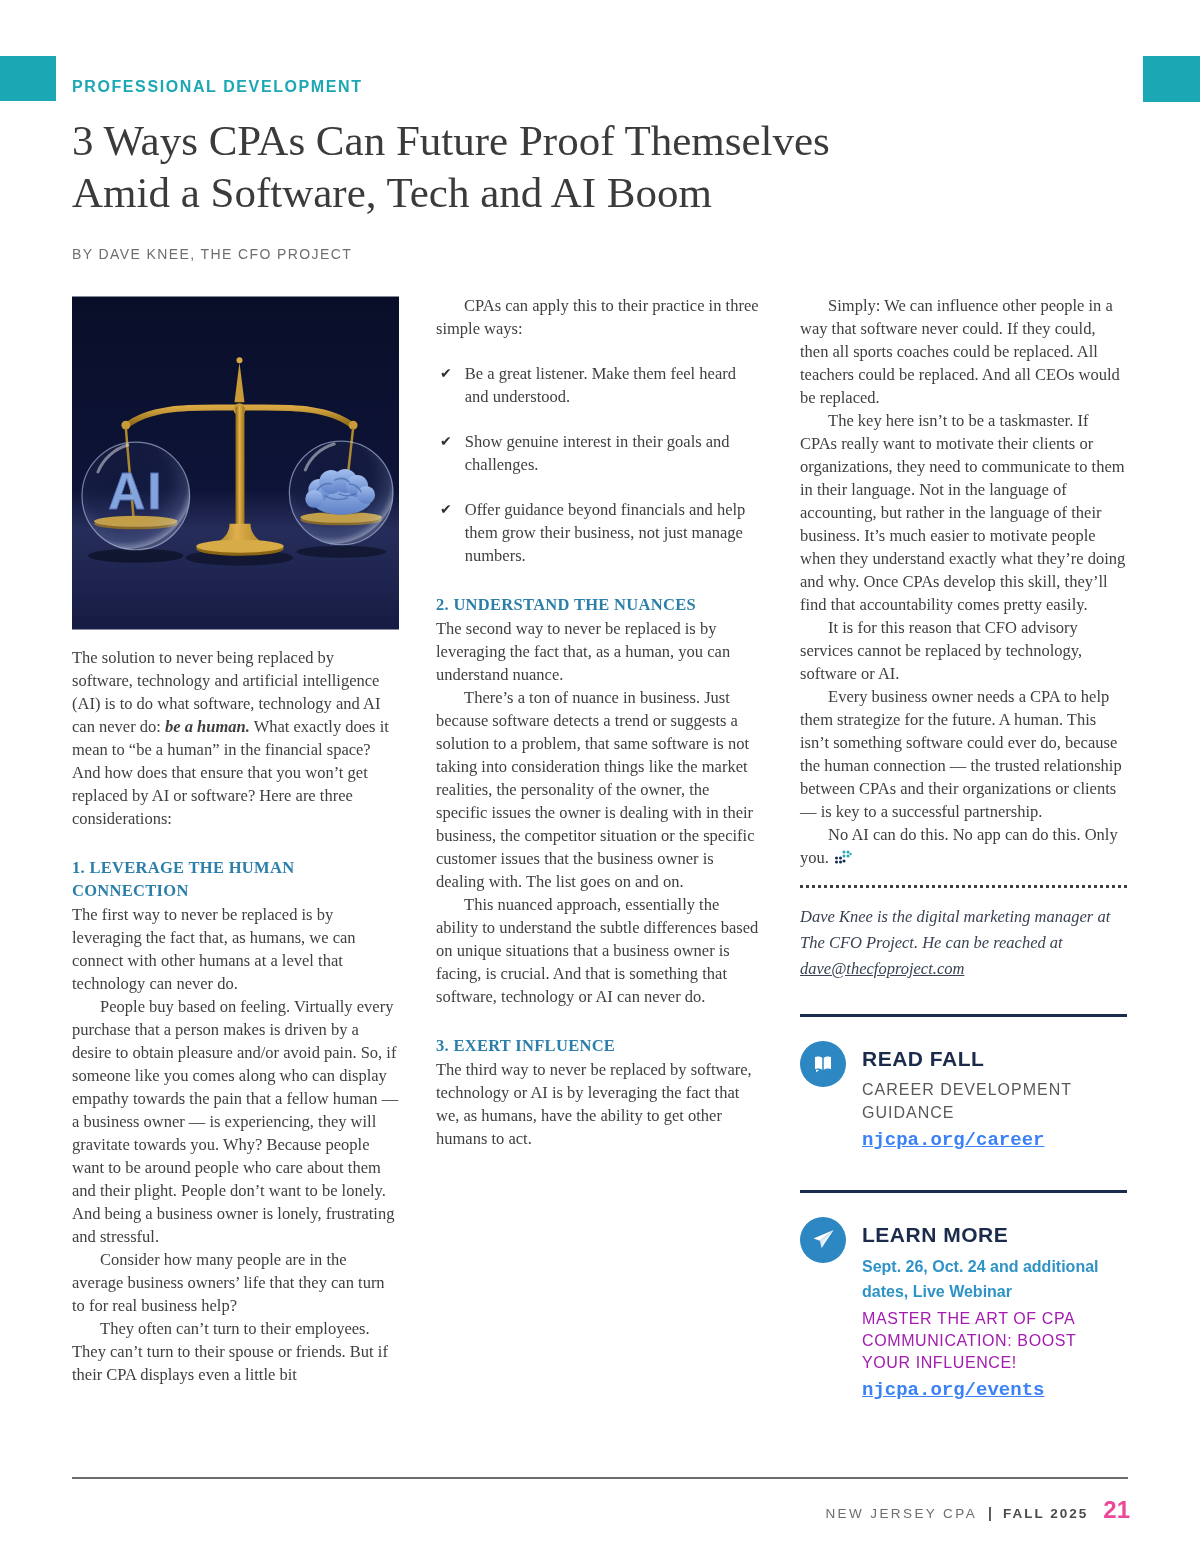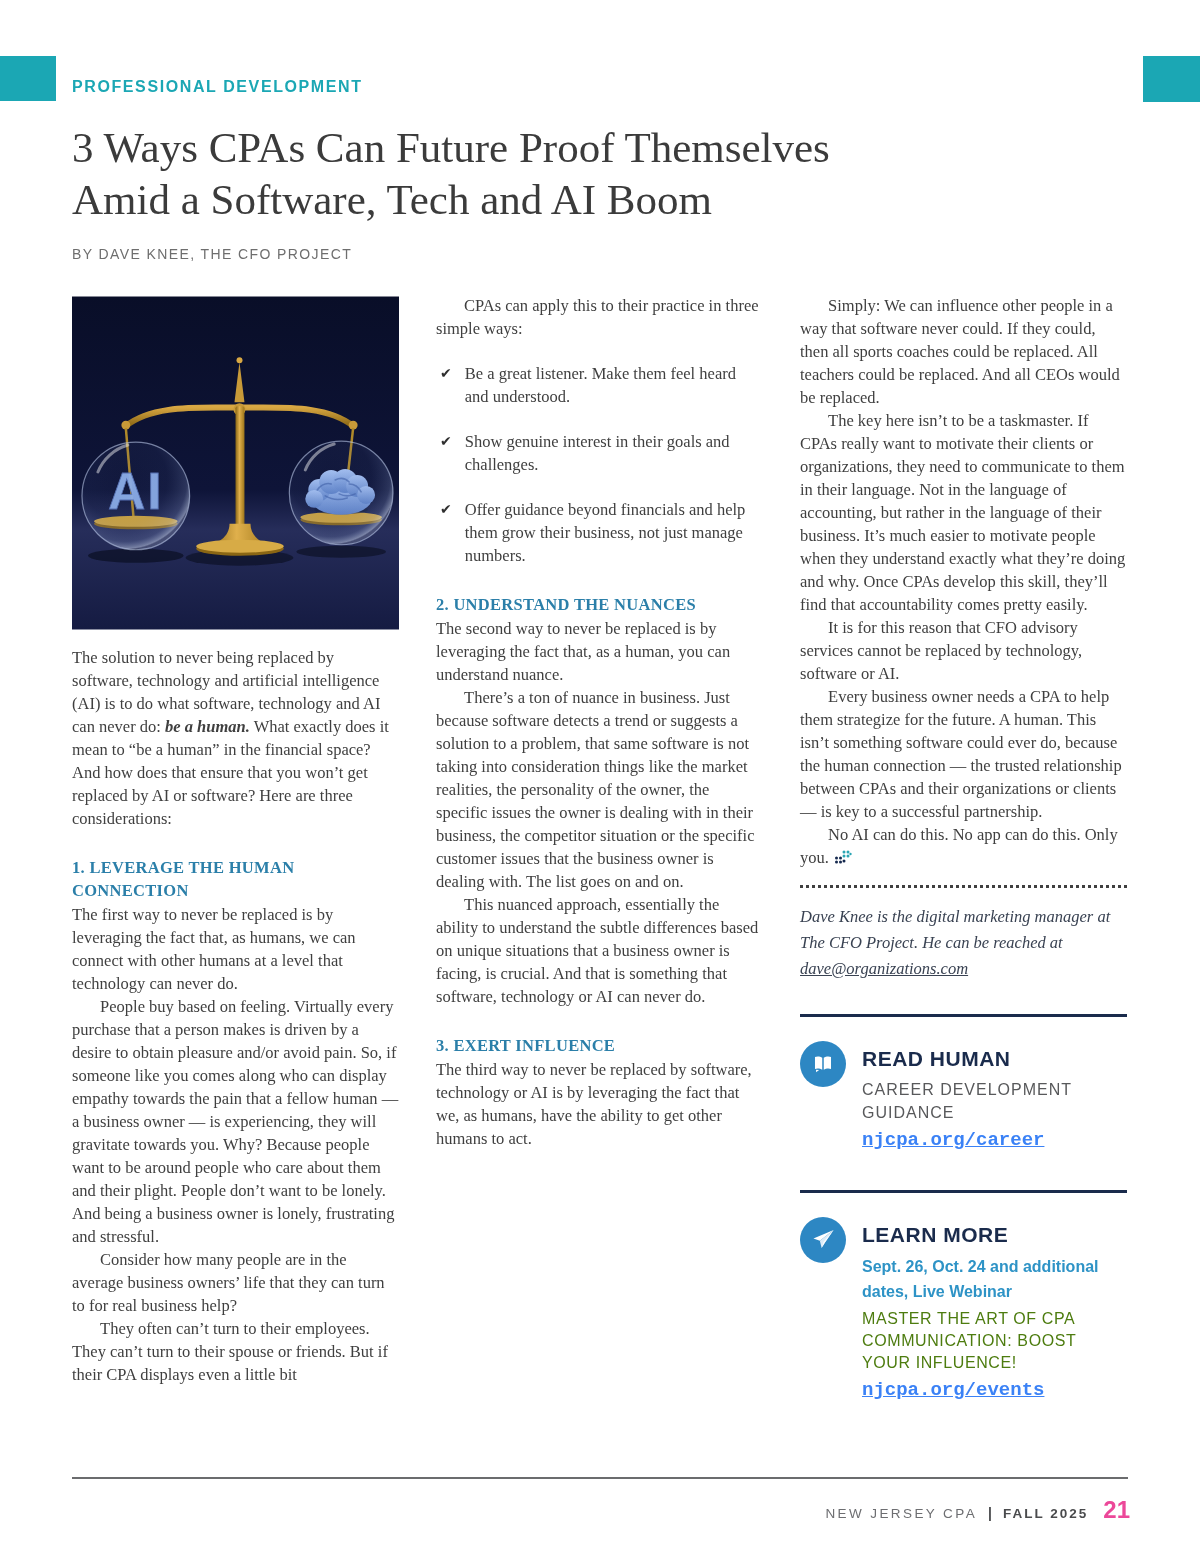--- a/index.html
+++ b/index.html
@@ -4,21 +4,21 @@
 <style>
   html,body{margin:0;padding:0;background:#ffffff;}
   .page{position:relative;width:1200px;height:1558px;background:#fff;overflow:hidden;
         font-family:"Liberation Serif","DejaVu Serif",serif;color:#3f3f3f;}
 
   
   .corner-left{position:absolute;left:0;top:56px;width:56px;height:45px;background:#1ba7b4;}
   .corner-right{position:absolute;right:0;top:56px;width:57px;height:46px;background:#1ba7b4;}
   .kicker{position:absolute;left:72px;top:78px;font-family:"Liberation Sans","DejaVu Sans",sans-serif;
           font-weight:bold;font-size:16px;letter-spacing:1.6px;color:#1ba7b4;}
-  .title{position:absolute;left:72px;top:122px;width:980px;font-size:43px;line-height:52px;color:#3b3b3b;
+  .title{position:absolute;left:72px;top:115px;width:980px;font-size:43px;line-height:52px;color:#3b3b3b;
          font-weight:normal;}
   .byline{position:absolute;left:72px;top:246px;font-family:"Liberation Sans","DejaVu Sans",sans-serif;
           font-size:14px;letter-spacing:1.4px;color:#6e6e6e;}
 
   
   .cols{position:absolute;left:72px;top:294px;width:1056px;display:flex;gap:37px;}
   .col{width:327px;flex:0 0 327px;font-size:16.5px;line-height:23px;text-align:left;}
   .p{margin:0;}
   .ind{text-indent:1.7em;}
   .sec-heading{font-weight:bold;color:#2b7fa9;font-size:16.5px;letter-spacing:0.3px;
@@ -41,21 +41,21 @@
   .bio-link{text-decoration:underline;}
   .info-rule{margin-top:32px;border-top:3px solid #1a2b4c;height:0;}
   .info-block{display:flex;gap:16px;margin-top:24px;font-family:"Liberation Sans","DejaVu Sans",sans-serif;}
   .info-icon{flex:none;width:46px;height:46px;border-radius:50%;background:#2d87c3;
              display:flex;align-items:center;justify-content:center;}
   .info-body{padding-top:6px;}
   .info-label{font-weight:bold;font-size:21px;letter-spacing:0.5px;color:#1a2b4c;}
   .info-sub{margin-top:8px;font-size:16px;letter-spacing:1px;color:#58595b;}
   .info-link{margin-top:5px;font-weight:bold;font-size:19px;color:#3b82f6;text-decoration:underline;cursor:pointer;font-family:Liberation Mono, monospace;}
   .lm-dates{margin-top:8px;font-weight:bold;font-size:16px;line-height:25px;color:#2e93c6;}
-  .lm-event{margin-top:4px;font-size:16px;line-height:22px;letter-spacing:0.6px;color:#4d7c0f;}
+  .lm-event{margin-top:4px;font-size:16px;line-height:22px;letter-spacing:0.6px;color:#a21caf;}
 
   
   .footer-rule{position:absolute;left:72px;right:72px;top:1477px;border-top:2px solid #6b6c6e;}
   .footer{position:absolute;top:1496px;right:70px;display:flex;align-items:baseline;gap:11px;
           font-family:"Liberation Sans","DejaVu Sans",sans-serif;}
   .f-mag{font-size:13.5px;letter-spacing:2.4px;color:#6d6e71;}
   .f-sep{font-size:14px;font-weight:bold;color:#4a4b4d;}
   .f-issue{font-size:13.5px;font-weight:bold;letter-spacing:2px;color:#4a4b4d;}
   .f-page{font-size:24px;font-weight:bold;color:#ec4899;margin-left:4px;}
 </style>
@@ -203,33 +203,33 @@
               <circle cx="1.5" cy="8" r="1.5"></circle>
               <circle cx="5.5" cy="8" r="1.5"></circle>
               <circle cx="1.5" cy="12" r="1.5"></circle>
               <circle cx="5.5" cy="12" r="1.5"></circle>
               <circle cx="9" cy="11" r="1.5"></circle>
             </g>
           </svg></p>
 
       <div class="dotsep"></div>
 
-      <p class="bio"><span>Dave Knee is the digital marketing manager at The CFO Project. He can be reached at </span><span class="bio-link">dave@organizations.com</span></p>
+      <p class="bio"><span>Dave Knee is the digital marketing manager at The CFO Project. He can be reached at </span><span class="bio-link">dave@thecfoproject.com</span></p>
 
       <div class="info-rule"></div>
       <div class="info-block">
         <div class="info-icon">
           <svg width="26" height="26" viewBox="0 0 24 24" xmlns="http://www.w3.org/2000/svg">
             <path fill="#ffffff" d="M11.3 6.3 C9.5 4.9 6.3 4.7 4.6 5.6 L4.6 16.6 C6.3 15.8 9.5 16 11.3 17.4 Z"></path>
             <path fill="#ffffff" d="M12.7 6.3 C14.5 4.9 17.7 4.7 19.4 5.6 L19.4 16.6 C17.7 15.8 14.5 16 12.7 17.4 Z"></path>
             <path fill="#ffffff" d="M5.6 17.2 L5.6 19.6 L8.4 17.6 Z"></path>
           </svg>
         </div>
         <div class="info-body">
-          <div class="info-label">READ HUMAN</div>
+          <div class="info-label">READ FALL</div>
           <div class="info-sub">CAREER DEVELOPMENT GUIDANCE</div>
           <div class="info-link">njcpa.org/career</div>
         </div>
       </div>
 
       <div class="info-rule" style="margin-top:38px;"></div>
       <div class="info-block">
         <div class="info-icon">
           <svg width="26" height="26" viewBox="0 0 24 24" xmlns="http://www.w3.org/2000/svg">
             <path fill="#ffffff" d="M21.8 2.8 L3.2 10.6 L9.1 12.8 Z"></path>

